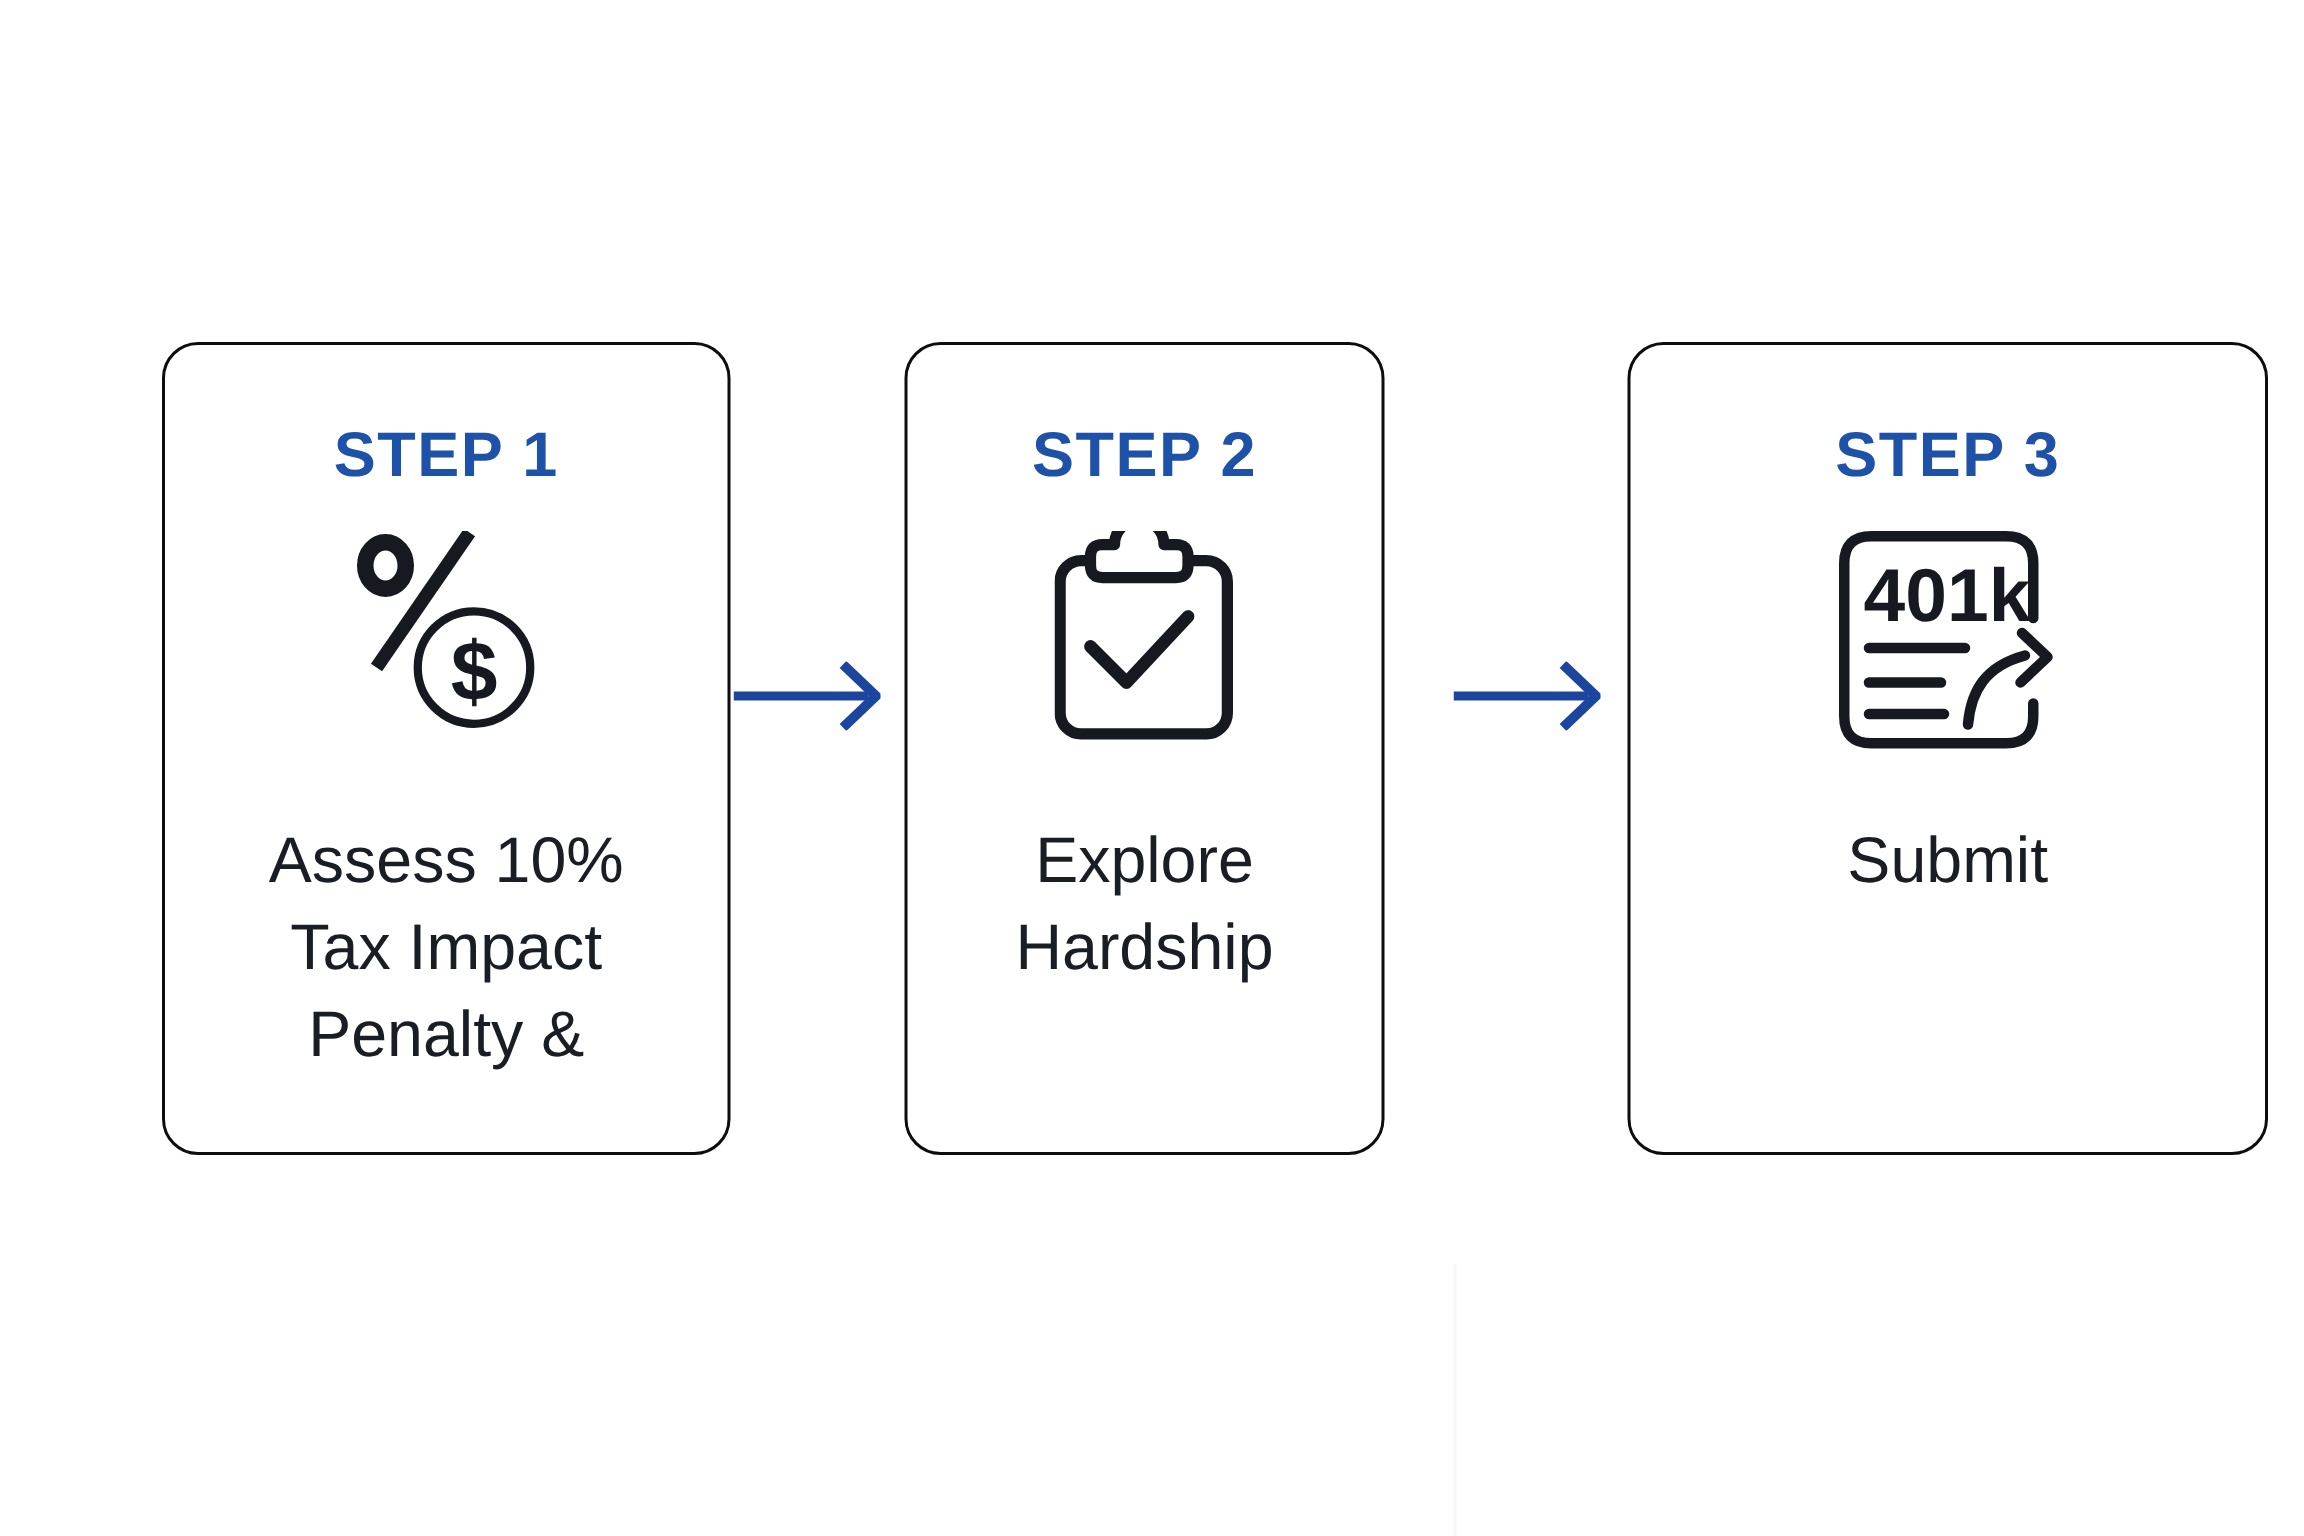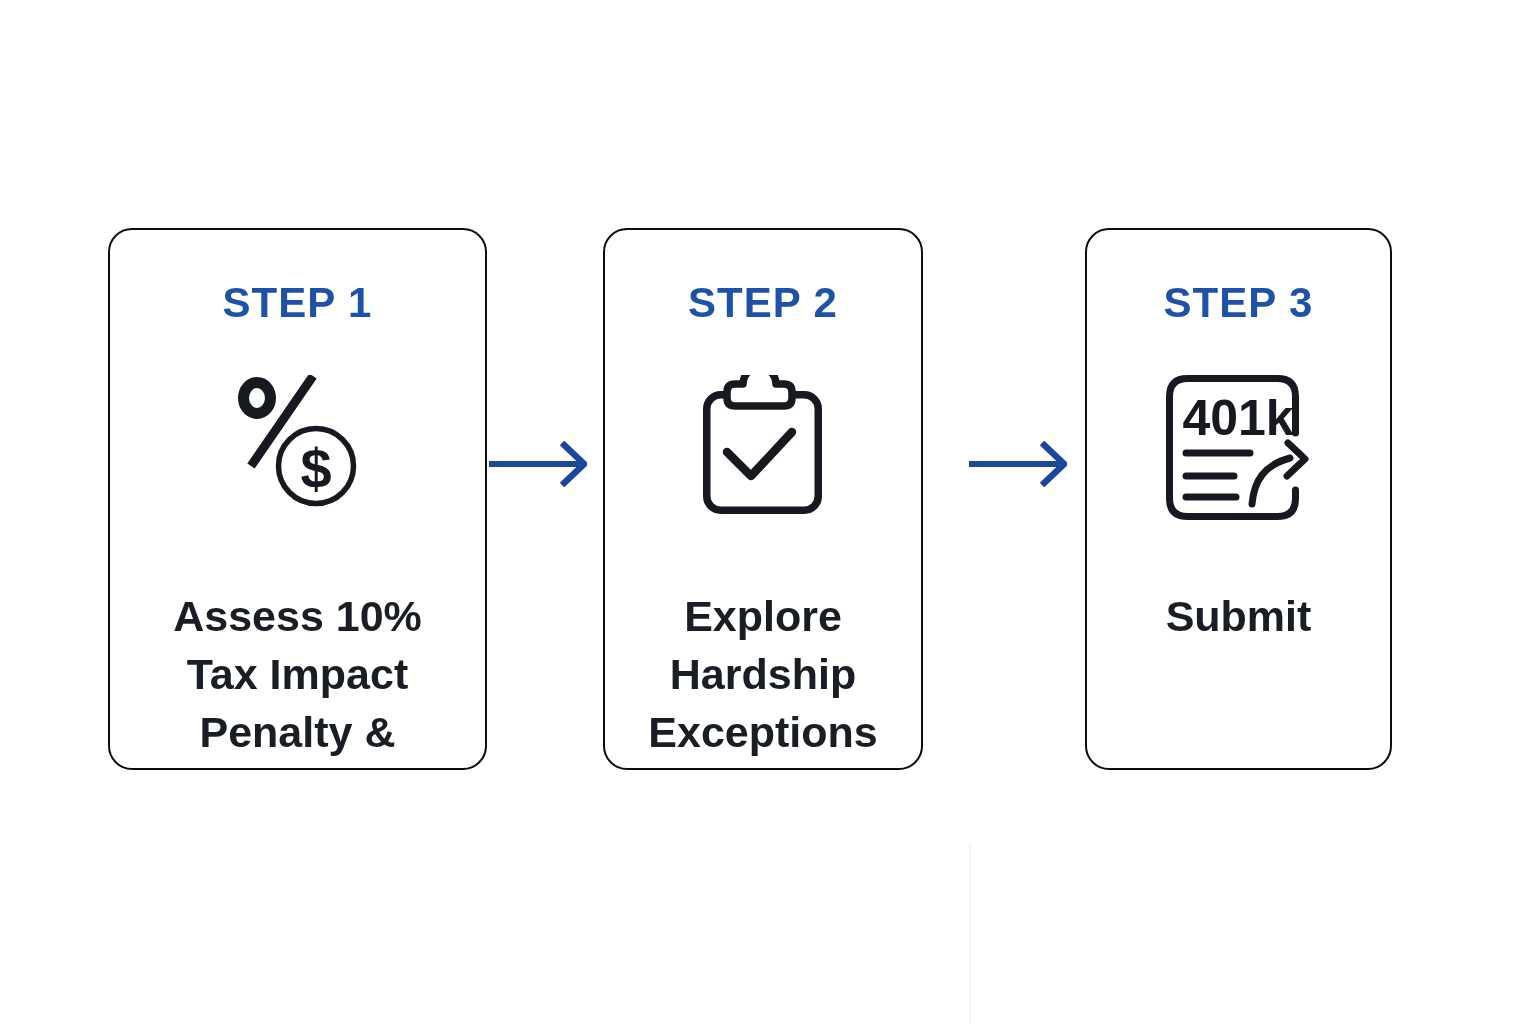--- a/index.html
+++ b/index.html
@@ -15,25 +15,24 @@
     position: absolute;
     top: 228px;
     height: 542px;
     box-sizing: border-box;
     background: #ffffff;
     border: 2.5px solid #0d0d0d;
     border-radius: 24px;
     display: flex;
     flex-direction: column;
     align-items: center;
-    gap: 21px;
   }
   .card-1 { left: 108px;  width: 379px; }
   .card-2 { left: 603px;  width: 320px; }
-  .card-3 { left: 1085px; width: 307px; }
+  .card-3 { left: 1085px; width: 427px; }
 
   .step-label {
     margin: 52px 0 0 0;
     font-size: 42px;
     line-height: 42px;
     font-weight: 700;
     letter-spacing: 1px;
     color: #1e51a8;
     text-align: center;
   }
@@ -41,21 +40,21 @@
     margin-top: 30px;
     height: 165px;
     display: flex;
     align-items: flex-start;
     justify-content: center;
   }
   .card-text {
     margin-top: 26px;
     font-size: 43px;
     line-height: 58px;
-    font-weight: 700;
+    font-weight: 400;
     color: #191d24;
     text-align: center;
     letter-spacing: 0px;
     white-space: nowrap;
   }
   .flow-arrow { position: absolute; top: 441px; width: 98px; height: 46px; }
   .icon-stroke { stroke: #161a20; fill: none; }
   .faint-divider {
     position: absolute;
     left: 969px; top: 843px;
@@ -98,21 +97,20 @@
     <div class="icon-box">
       <svg width="120" height="141" viewBox="0 0 120 141">
         <rect class="icon-stroke" x="3.75" y="19.75" width="111.5" height="115.5" rx="14" stroke-width="7.5"></rect>
         <path d="M 24 17 Q 24 9 32 9 L 40 9 A 16.5 16.5 0 0 1 73 9 L 81 9 Q 89 9 89 17 L 89 23 Q 89 31 81 31 L 32 31 Q 24 31 24 23 Z" fill="#ffffff" stroke="#161a20" stroke-width="7.5" stroke-linejoin="round"></path>
         <polyline class="icon-stroke" points="24,77 48,101 89,57" stroke-width="8.5" stroke-linecap="round" stroke-linejoin="round"></polyline>
       </svg>
     </div>
     <div class="card-text">
       <div>Explore</div>
       <div>Hardship</div>
-      <div>Exceptions</div>
     </div>
   </section>
 
   <div class="flow-arrow" style="left:969px">
     <svg width="98" height="46" viewBox="0 0 98 46">
       <line x1="0" y1="23" x2="90" y2="23" stroke="#1c469e" stroke-width="6"></line>
       <path d="M 73 2 L 95 23 L 73 44" stroke="#1c469e" stroke-width="6.5" fill="none"></path>
     </svg>
   </div>
 

